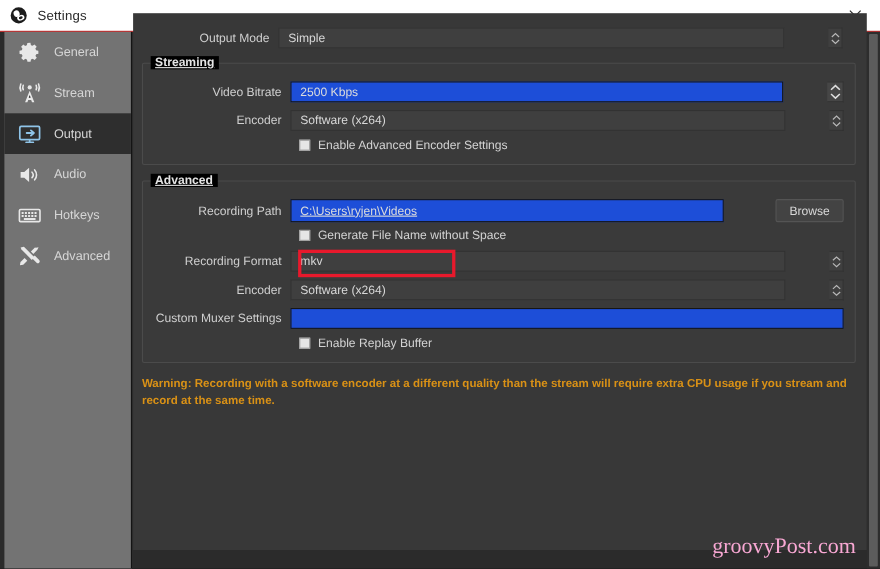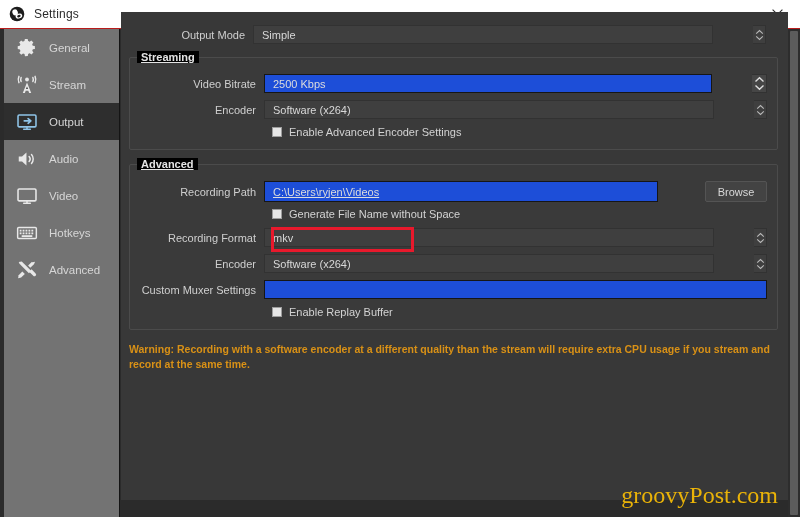--- a/index.html
+++ b/index.html
@@ -241,22 +241,22 @@
     left: 2px; top: 2px;
     width: 8px; height: 484px;
     background: #5c5c5c;
     border-radius: 1px;
   }
 
   #watermark {
     position: absolute;
     right: 22px; bottom: 8px;
     font-family: "Liberation Serif", serif;
-    font-size: 24px;
-    color: #eab308;
+    font-size: 20px;
+    color: #f9a8d4;
     z-index: 25;
   }
 </style>
 </head>
 <body>
 
 <div id="app">
 
   <div id="titlebar">
     <span id="obs-logo">
@@ -322,30 +322,20 @@
           <path d="M3 9.2h3.6L11.4 5v14L6.6 14.8H3z" fill="#e8e8e8"></path>
           <g fill="none" stroke="#e8e8e8" stroke-width="1.6" stroke-linecap="round">
             <path d="M14.3 9.3a4 4 0 010 5.4"></path>
             <path d="M16.9 7.1a7.4 7.4 0 010 9.8"></path>
           </g>
         </svg>
       </span>
       <span class="nav-label">Audio</span>
     </div>
 
-    <div class="nav-item">
-      <span class="nav-icon">
-        <svg width="22" height="22" viewBox="0 0 24 24">
-          <rect x="2.2" y="4.3" width="19.6" height="13" rx="1.3" fill="none" stroke="#e8e8e8" stroke-width="1.7"></rect>
-          <path d="M8.4 20h7.2" stroke="#e8e8e8" stroke-width="1.7" stroke-linecap="round"></path>
-          <path d="M12 17.3V20" stroke="#e8e8e8" stroke-width="1.7"></path>
-        </svg>
-      </span>
-      <span class="nav-label">Video</span>
-    </div>
 
     <div class="nav-item">
       <span class="nav-icon">
         <svg width="22" height="22" viewBox="0 0 24 24">
           <rect x="1.8" y="6" width="20.4" height="12" rx="1.2" fill="none" stroke="#e8e8e8" stroke-width="1.6"></rect>
           <g fill="#e8e8e8">
             <rect x="4" y="8.4" width="2" height="2"></rect>
               <rect x="7.2" y="8.4" width="2" height="2"></rect>
             <rect x="10.4" y="8.4" width="2" height="2"></rect>
               <rect x="13.6" y="8.4" width="2" height="2"></rect>

